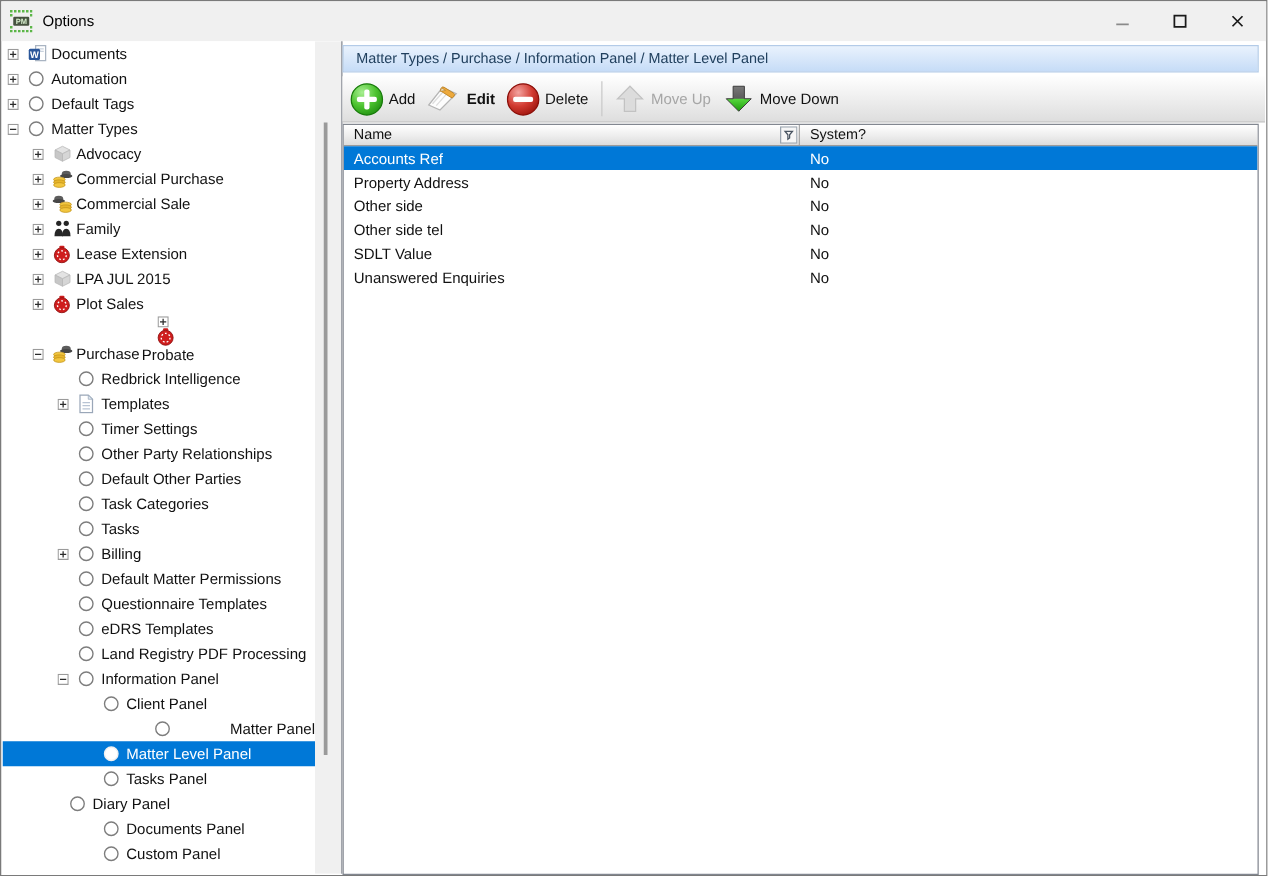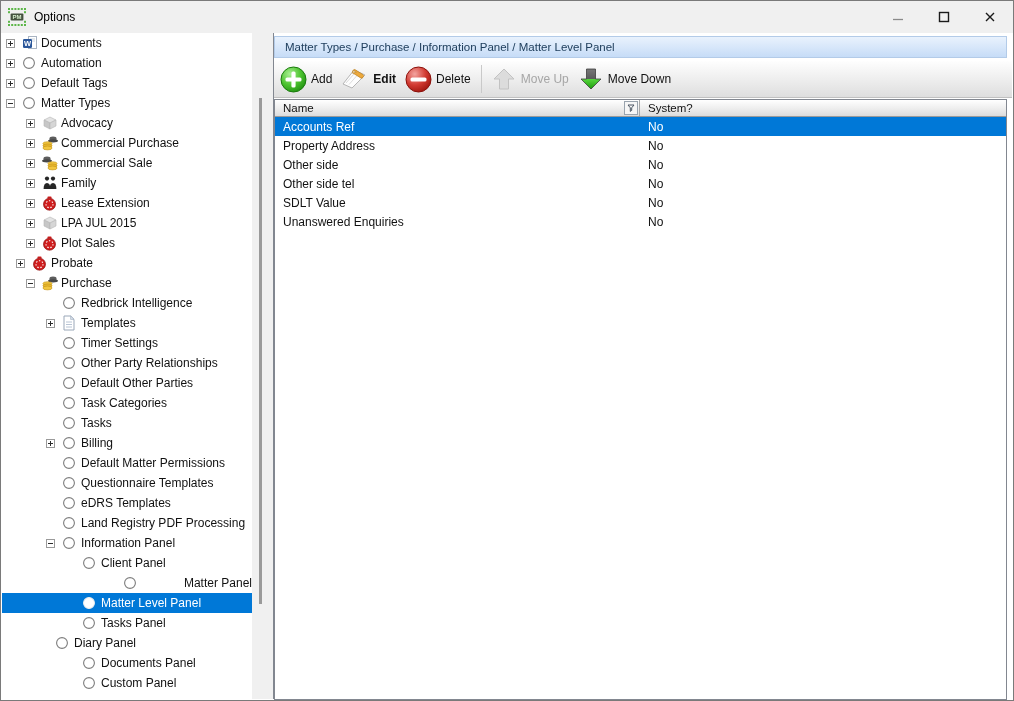--- a/index.html
+++ b/index.html
@@ -297,21 +297,21 @@
             </span>
             <span class="ic-slot">
               <svg width="15" height="15">
                 <rect x="5.4" y="0.6" width="4.2" height="2" rx="1" fill="#cf1d1d"></rect>
                 <circle cx="7.5" cy="8.2" r="6" fill="#cf1d1d" stroke="#8e0f0f" stroke-width="0.7"></circle>
                 <circle cx="7.5" cy="8.2" r="3.5" fill="none" stroke="#fff" stroke-width="1.1" stroke-dasharray="1.4 1.7"></circle>
               </svg>
             </span>
             <span class="tree-label">Plot Sales</span>
           </div>
-          <div class="tree-row" style="padding-left: 14px;">
+          <div class="tree-row" style="padding-left: 14px; flex-direction: column;">
             <span class="exp-slot">
               <svg width="9" height="9">
                 <rect x="0.5" y="0.5" width="8" height="8" fill="#fff" stroke="#9a9a9a"></rect>
                 <line x1="2" y1="4.5" x2="7" y2="4.5" stroke="#2b2b2b"></line>
                 <line x1="4.5" y1="2" x2="4.5" y2="7" stroke="#2b2b2b"></line>
               </svg>
             </span>
             <span class="ic-slot">
               <svg width="15" height="15">
                 <rect x="5.4" y="0.6" width="4.2" height="2" rx="1" fill="#cf1d1d"></rect>

